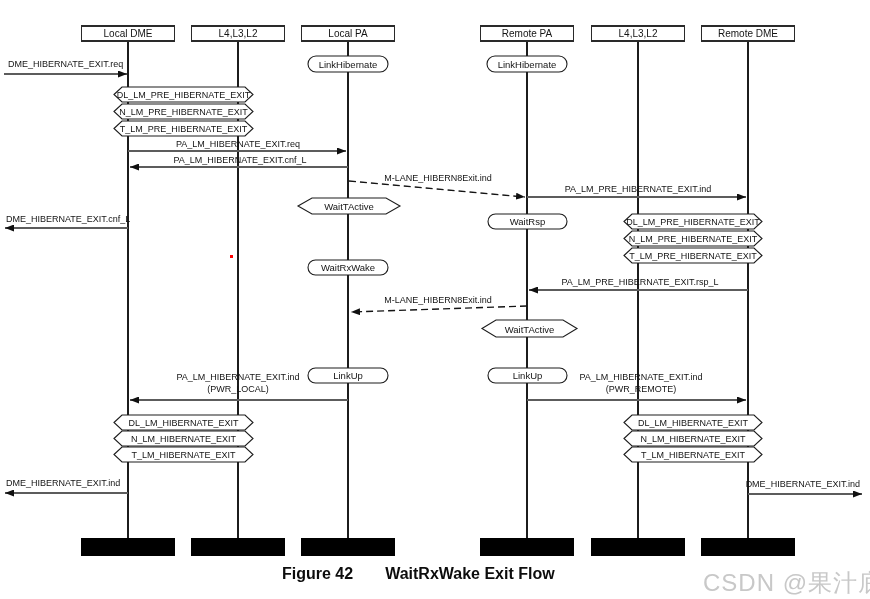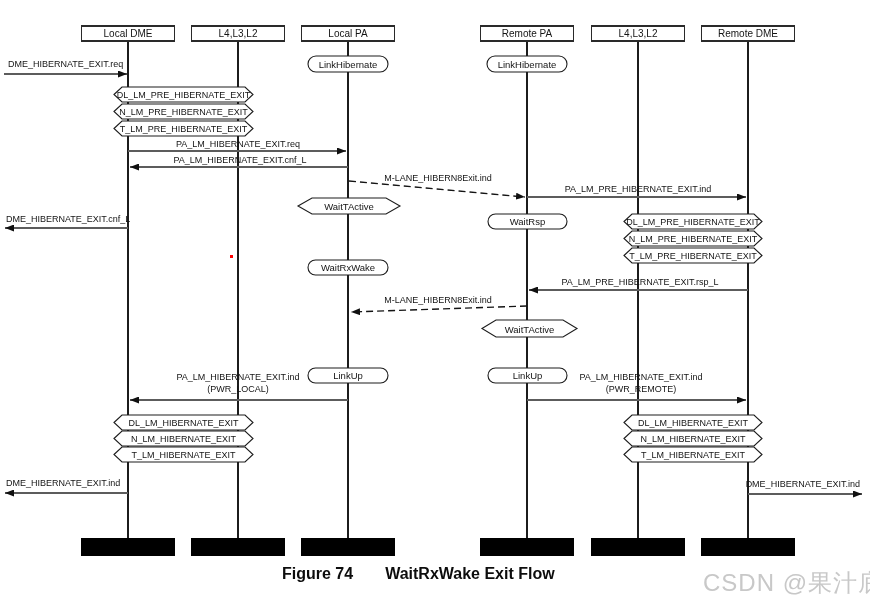--- a/index.html
+++ b/index.html
@@ -207,18 +207,18 @@
       </g>
       <g>
         <rect x="701.5" y="26" width="93" height="15" class="headbox"></rect>
         <text x="748" y="37" class="head-text" text-anchor="middle">Remote DME</text>
         <rect x="701" y="538" width="94" height="18" class="bar"></rect>
       </g>
       <rect x="230" y="255" width="3" height="3" fill="#ff0000"></rect>
     </svg>
 
   <div class="caption">
-    <span>Figure 74</span>
+    <span>Figure 42</span>
     <span>WaitRxWake Exit Flow</span>
   </div>
 
   <div class="watermark">CSDN @果汁底线</div>
 </div>
 
 </body></html>

